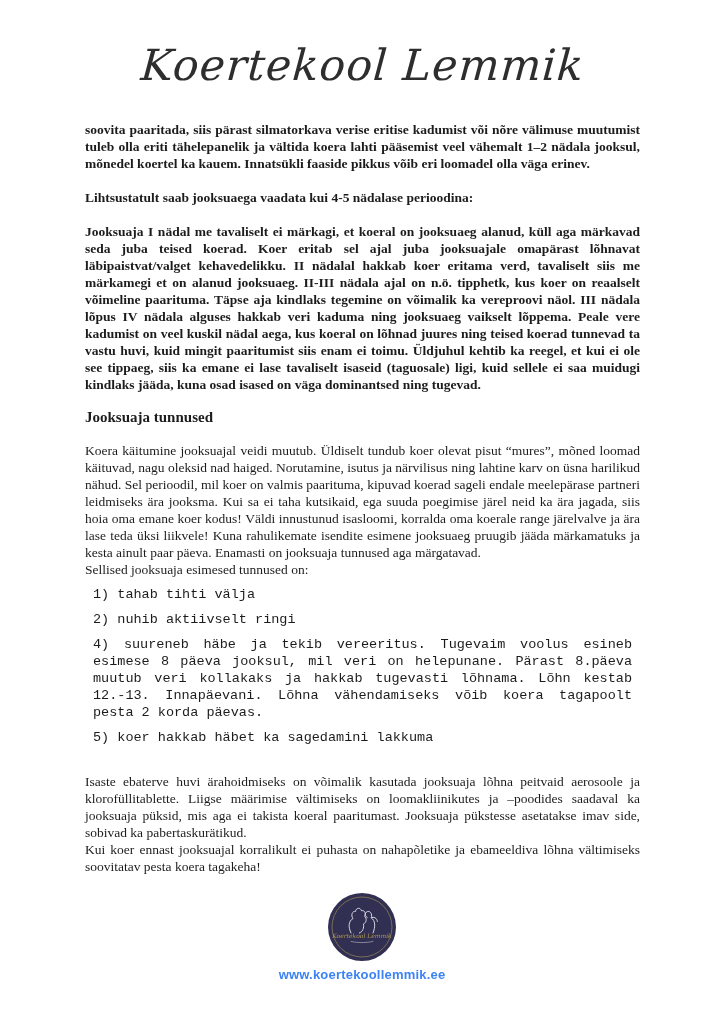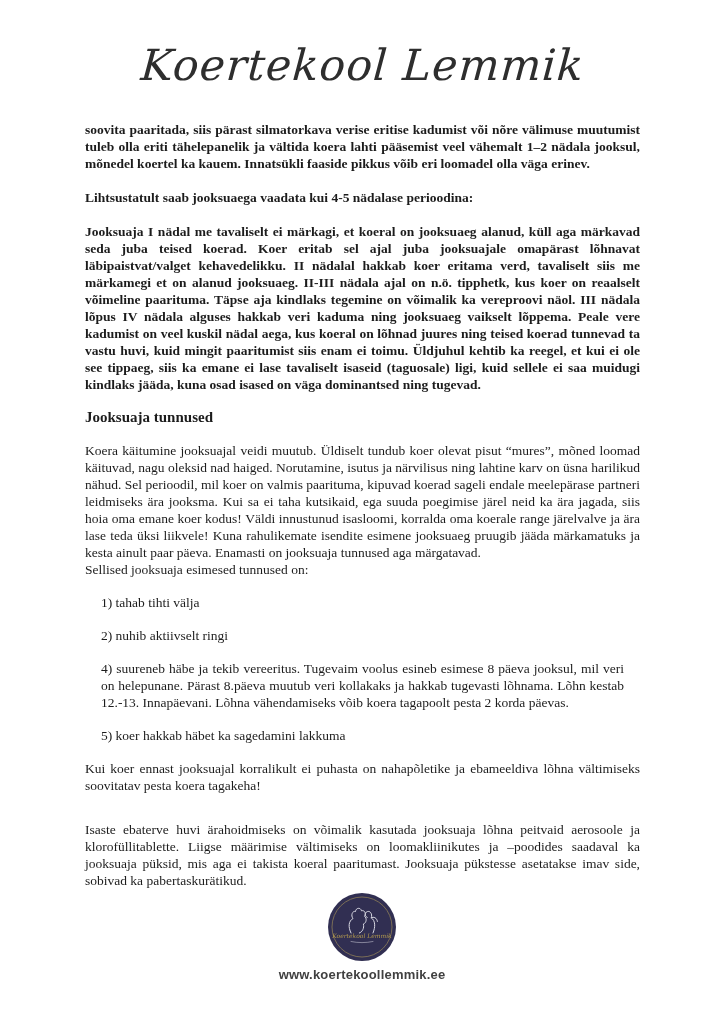--- a/index.html
+++ b/index.html
@@ -54,42 +54,43 @@
   .gap-before-lg {
     margin-top: 27px;
   }
   .section-heading {
     font-weight: bold;
     font-size: 15px;
     line-height: 17px;
     margin: 0 0 16px 0;
   }
   .list-line {
-    margin: 16px;
+    margin: 8px;
     text-align: justify;
+    font-family: Liberation Mono, monospace;
   }
   
   .footer {
     position: absolute;
     left: 0;
     top: 892px;
     width: 724px;
     text-align: center;
   }
   .footer-logo {
     display: inline-block;
     width: 70px;
     height: 70px;
   }
   .footer-url {
     margin-top: 1px;
     font-family: "Liberation Sans", sans-serif;
     font-weight: bold;
     font-size: 13px;
-    color: #404040;
+    color: #3b82f6;
     letter-spacing: 0.2px;
   }
 </style>
 </head>
 <body>
 
 <div class="page">
 
   <div class="header">
     <span class="wordmark">Koertekool Lemmik</span>
@@ -110,23 +111,23 @@
 
     <p class="tight">Sellised jooksuaja esimesed tunnused on:</p>
 
     <div>
       <p class="list-line">1) tahab tihti välja</p>
       <p class="list-line">2) nuhib aktiivselt ringi</p>
       <p class="list-line">4) suureneb häbe ja tekib vereeritus. Tugevaim voolus esineb esimese 8 päeva jooksul, mil veri on helepunane. Pärast 8.päeva muutub veri kollakaks ja hakkab tugevasti lõhnama. Lõhn kestab 12.-13. Innapäevani. Lõhna vähendamiseks võib koera tagapoolt pesta 2 korda päevas.</p>
       <p class="list-line">5) koer hakkab häbet ka sagedamini lakkuma</p>
     </div>
 
+    <p class="tight gap-before-lg">Isaste ebaterve huvi ärahoidmiseks on võimalik kasutada jooksuaja lõhna peitvaid aerosoole ja klorofüllitablette. Liigse määrimise vältimiseks on loomakliinikutes ja –poodides saadaval ka jooksuaja püksid, mis aga ei takista koeral paaritumast. Jooksuaja pükstesse asetatakse imav side, sobivad ka pabertaskurätikud.</p>
+
     <p class="tight">Kui koer ennast jooksuajal korralikult ei puhasta on nahapõletike ja ebameeldiva lõhna vältimiseks soovitatav pesta koera tagakeha!</p>
-
-    <p class="tight gap-before-lg">Isaste ebaterve huvi ärahoidmiseks on võimalik kasutada jooksuaja lõhna peitvaid aerosoole ja klorofüllitablette. Liigse määrimise vältimiseks on loomakliinikutes ja –poodides saadaval ka jooksuaja püksid, mis aga ei takista koeral paaritumast. Jooksuaja pükstesse asetatakse imav side, sobivad ka pabertaskurätikud.</p>
 
   </div>
 
   <div class="footer">
     <div class="footer-logo">
       <svg viewBox="0 0 70 70" width="70" height="70">
         <circle cx="35" cy="35" r="34" fill="#312f52"></circle>
         <circle cx="35" cy="35" r="30" fill="none" stroke="#8d7d58" stroke-width="0.8"></circle>
         <g stroke="#d9d9e3" stroke-width="1" fill="none" stroke-linecap="round" stroke-linejoin="round">
 

